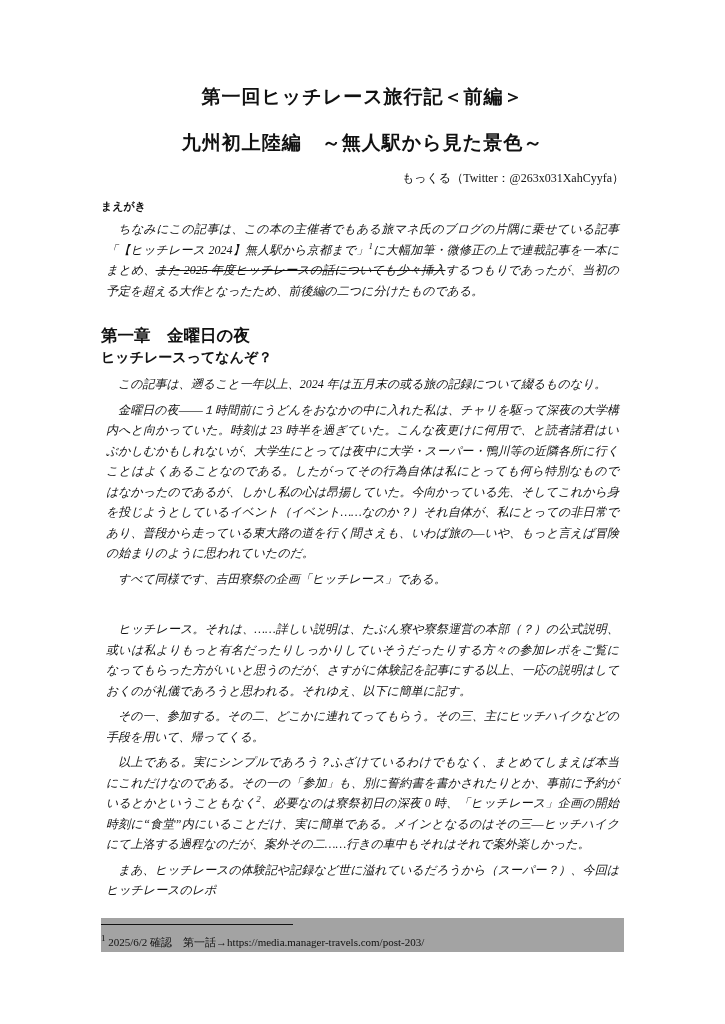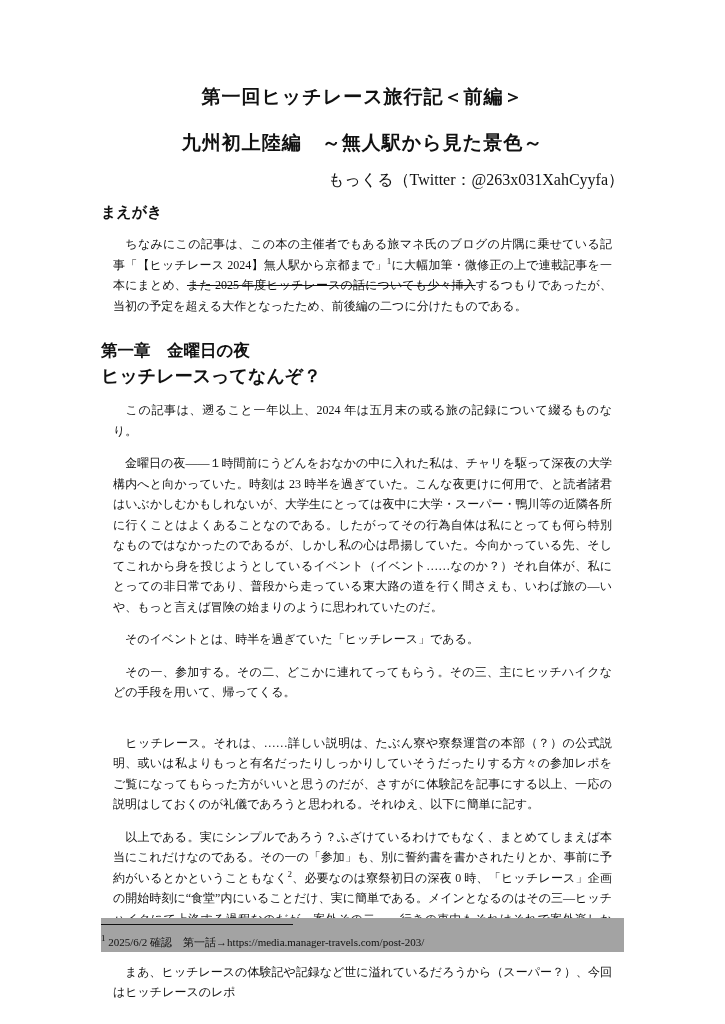--- a/index.html
+++ b/index.html
@@ -24,46 +24,47 @@
     font-weight: bold;
     text-align: center;
     letter-spacing: 1px;
     margin: 0 0 20px 0;
   }
   .title-sub {
     margin-bottom: 14px;
   }
   .author-line {
     text-align: right;
-    font-size: 16px;
+    font-size: 12px;
     margin: 0 0 12px 0;
   }
   .h-gothic {
     font-family: "Liberation Sans", "DejaVu Sans", sans-serif;
-    font-size: 15px;
+    font-size: 11px;
     font-weight: bold;
     margin: 0 0 5px 0;
   }
   .chapter-heading {
     font-family: "Liberation Sans", "DejaVu Sans", sans-serif;
     font-size: 16.5px;
     font-weight: bold;
     margin: 24px 0 2px 0;
   }
   .chapter-subheading {
     font-family: "Liberation Sans", "DejaVu Sans", sans-serif;
-    font-size: 18px;
+    font-size: 14px;
     font-weight: bold;
     margin: 0 0 7px 0;
   }
   .body-p {
     font-size: 12px;
     line-height: 20.5px;
     text-align: justify;
-    margin: 12px;
+    margin: 5px;
+    font-style: italic;
   }
   .gap-before {
     margin-top: 30px;
   }
   .strike {
     text-decoration: line-through;
   }
   sup.fnref {
     font-size: 9px;
     vertical-align: super;
@@ -111,23 +112,23 @@
   <div class="author-line">もっくる（Twitter：@263x031XahCyyfa）</div>
 
   <h2 class="h-gothic">まえがき</h2>
   <p class="body-p"><span>　ちなみにこの記事は、この本の主催者でもある旅マネ氏のブログの片隅に乗せている記事「【ヒッチレース 2024】無人駅から京都まで」</span><sup class="fnref">1</sup><span>に大幅加筆・微修正の上で連載記事を一本にまとめ、</span><span class="strike">また 2025 年度ヒッチレースの話についても少々挿入</span><span>するつもりであったが、当初の予定を超える大作となったため、前後編の二つに分けたものである。</span></p>
 
   <h2 class="chapter-heading">第一章　金曜日の夜</h2>
   <h3 class="chapter-subheading">ヒッチレースってなんぞ？</h3>
 
   <p class="body-p">　この記事は、遡ること一年以上、2024 年は五月末の或る旅の記録について綴るものなり。</p>
   <p class="body-p">　金曜日の夜――１時間前にうどんをおなかの中に入れた私は、チャリを駆って深夜の大学構内へと向かっていた。時刻は 23 時半を過ぎていた。こんな夜更けに何用で、と読者諸君はいぶかしむかもしれないが、大学生にとっては夜中に大学・スーパー・鴨川等の近隣各所に行くことはよくあることなのである。したがってその行為自体は私にとっても何ら特別なものではなかったのであるが、しかし私の心は昂揚していた。今向かっている先、そしてこれから身を投じようとしているイベント（イベント……なのか？）それ自体が、私にとっての非日常であり、普段から走っている東大路の道を行く間さえも、いわば旅の―いや、もっと言えば冒険の始まりのように思われていたのだ。</p>
-  <p class="body-p">　そのイベントとは、時半を過ぎていた「ヒッチレース」である。</p>
+  <p class="body-p">　すべて同様です、吉田寮祭の企画「ヒッチレース」である。</p>
+  <p class="body-p gap-before">　ヒッチレース。それは、……詳しい説明は、たぶん寮や寮祭運営の本部（？）の公式説明、或いは私よりもっと有名だったりしっかりしていそうだったりする方々の参加レポをご覧になってもらった方がいいと思うのだが、さすがに体験記を記事にする以上、一応の説明はしておくのが礼儀であろうと思われる。それゆえ、以下に簡単に記す。</p>
   <p class="body-p">　その一、参加する。その二、どこかに連れてってもらう。その三、主にヒッチハイクなどの手段を用いて、帰ってくる。</p>
-  <p class="body-p gap-before">　ヒッチレース。それは、……詳しい説明は、たぶん寮や寮祭運営の本部（？）の公式説明、或いは私よりもっと有名だったりしっかりしていそうだったりする方々の参加レポをご覧になってもらった方がいいと思うのだが、さすがに体験記を記事にする以上、一応の説明はしておくのが礼儀であろうと思われる。それゆえ、以下に簡単に記す。</p>
   <p class="body-p"><span>　以上である。実にシンプルであろう？ふざけているわけでもなく、まとめてしまえば本当にこれだけなのである。その一の「参加」も、別に誓約書を書かされたりとか、事前に予約がいるとかということもなく</span><sup class="fnref">2</sup><span>、必要なのは寮祭初日の深夜 0 時、「ヒッチレース」企画の開始時刻に“食堂”内にいることだけ、実に簡単である。メインとなるのはその三―ヒッチハイクにて上洛する過程なのだが、案外その二……行きの車中もそれはそれで案外楽しかった。</span></p>
   <p class="body-p">　まあ、ヒッチレースの体験記や記録など世に溢れているだろうから（スーパー？）、今回はヒッチレースのレポ</p>
 
   <div class="footnote-area">
     <div class="footnote-rule"></div>
     <p class="footnote"><sup class="fnref">1</sup><span> 2025/6/2 確認　第一話→https://media.manager-travels.com/post-203/</span></p>
   </div>
 
 
 </div>

